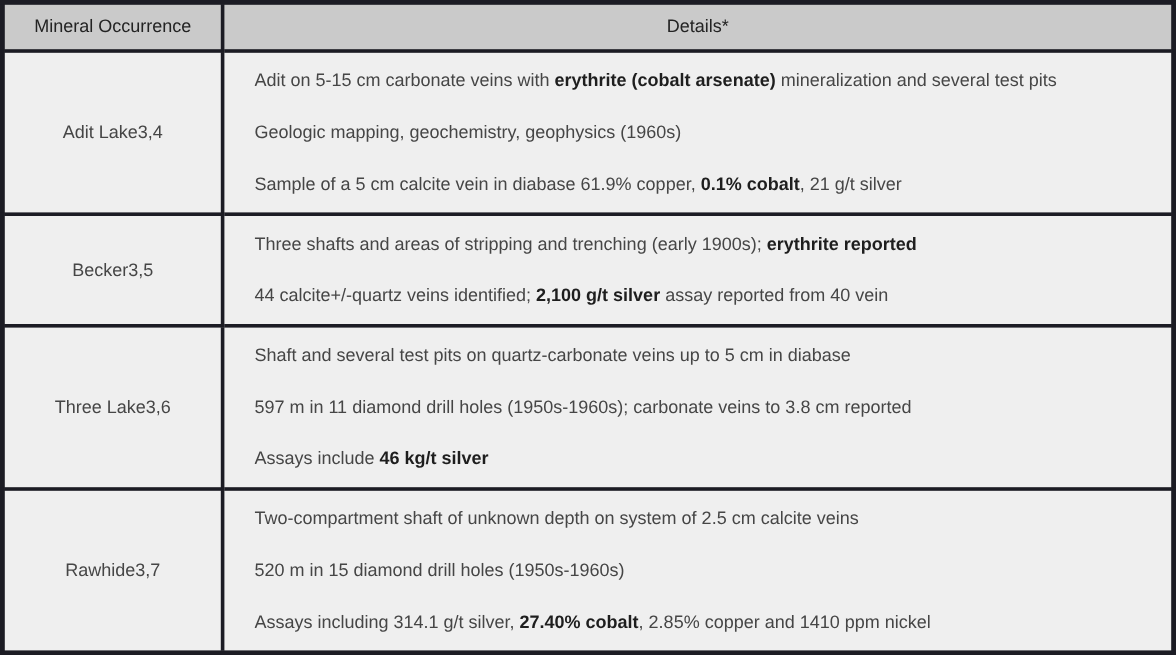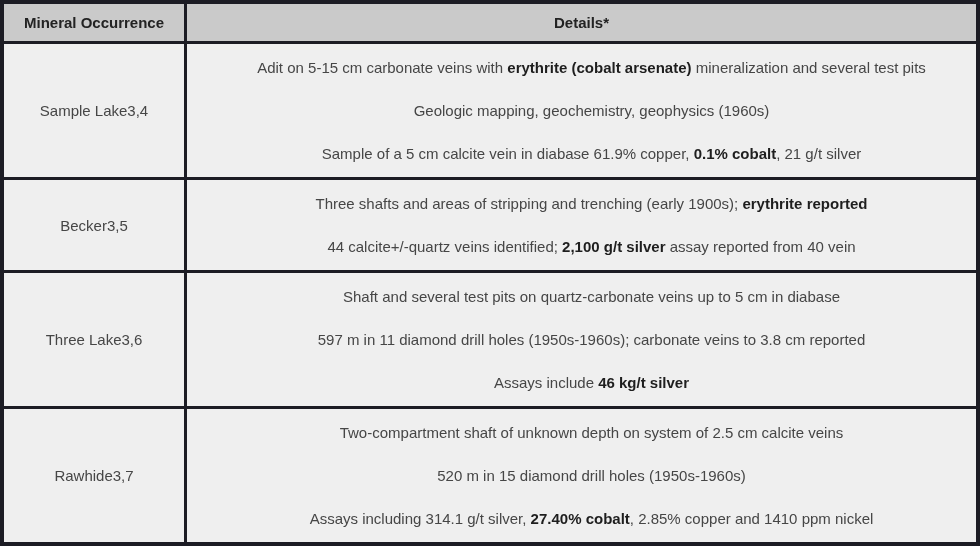--- a/index.html
+++ b/index.html
@@ -22,21 +22,21 @@
     background:var(--cell-bg);
     border:4px solid var(--border);
   }
   table.mo th, table.mo td{
     border:3px solid var(--border);
   }
   th{
     background:var(--header-bg);
     height:37px;
     font-size:15px;
-    font-weight:bold;
+    font-weight:normal;
     color:var(--header-text);
     text-align:center;
     padding:0;
   }
   th.col-occ{width:180px;}
   td{
     background:var(--cell-bg);
     vertical-align:middle;
     padding:0;
   }
@@ -48,40 +48,39 @@
   td.det{
     padding:2px 5px 2px 25px;
   }
   td.det p{
     margin:0;
     line-height:43px;
     font-size:15px;
     color:var(--text);
     white-space:nowrap;
     overflow:hidden;
-    text-align:center;
   }
   td.det strong{
     color:var(--text-bold);
     font-weight:bold;
   }
 </style>
 </head>
 <body>
 
 <table class="mo">
   <thead>
     <tr>
       <th class="col-occ">Mineral Occurrence</th>
       <th class="col-det">Details*</th>
     </tr>
   </thead>
   <tbody>
       <tr>
-        <td class="occ">Sample Lake3,4</td>
+        <td class="occ">Adit Lake3,4</td>
         <td class="det">
           <p><span>Adit on 5-15 cm carbonate veins with </span><strong>erythrite (cobalt arsenate)</strong><span> mineralization and several test pits</span></p>
           <p><span>Geologic mapping, geochemistry, geophysics (1960s)</span></p>
           <p><span>Sample of a 5 cm calcite vein in diabase 61.9% copper, </span><strong>0.1% cobalt</strong><span>, 21 g/t silver</span></p>
         </td>
       </tr>
       <tr>
         <td class="occ">Becker3,5</td>
         <td class="det">
           <p><span>Three shafts and areas of stripping and trenching (early 1900s); </span><strong>erythrite reported</strong></p>

